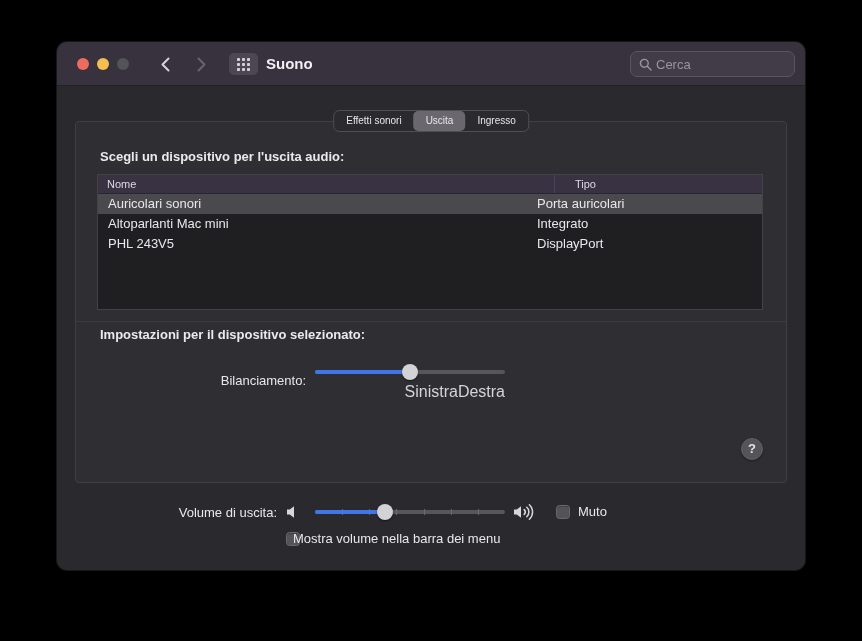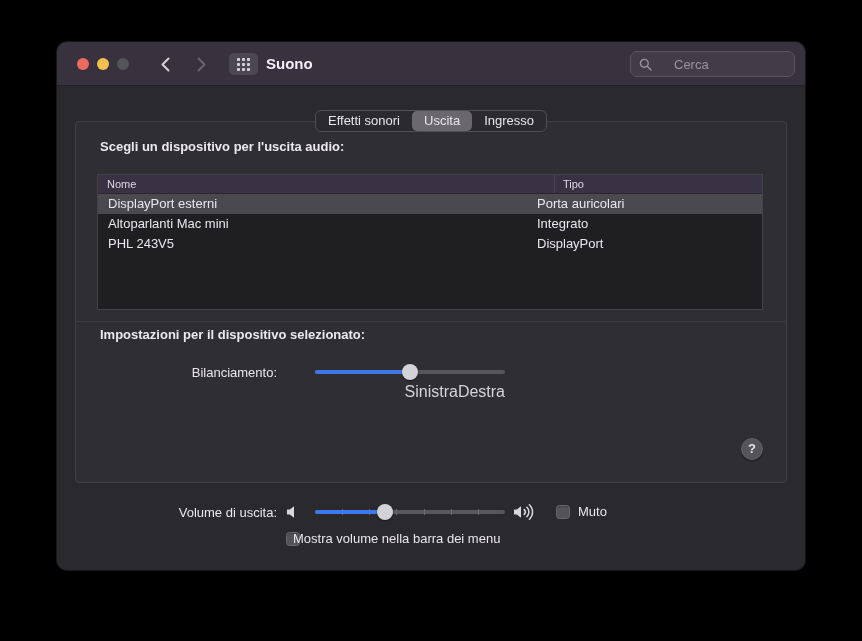--- a/index.html
+++ b/index.html
@@ -33,21 +33,21 @@
     border: none; border-radius: 5px; background: #4c4754;
     display: flex; align-items: center; justify-content: center; cursor: default;
   }
   .win-title {
     position: absolute; left: 209px; top: 0; height: 44px; line-height: 44px;
     font-size: 15px; font-weight: 700; color: #f1eff3; text-align: center;
   }
   .search {
     position: absolute; right: 10px; top: 9px; width: 165px; height: 26px;
     border: 1px solid #5a5463; border-radius: 7px; background: rgba(255,255,255,0.05);
-    display: flex; align-items: center; gap: 22px; padding: 0 8px;
+    display: flex; align-items: center; gap: 4px; padding: 0 8px;
   }
   .search input {
     flex: 1; min-width: 0; background: transparent; border: none; outline: none;
     color: #eceaf0; font-size: 13px; font-family: inherit;
   }
   .search input::placeholder { color: #9a94a3; }
   
   .content {
     position: absolute; top: 44px; left: 0; right: 0; bottom: 0;
     background: #2a292d; border-radius: 0 0 10px 10px; overflow: hidden;
@@ -55,38 +55,38 @@
   .groupbox {
     position: absolute; left: 18px; top: 35px; width: 712px; height: 362px;
     background: #2f2e32; border: 1px solid #403f44; border-radius: 4px;
   }
   .tabs {
     position: absolute; top: 24px; left: 50%; transform: translateX(-50%);
     display: flex; height: 22px; align-items: stretch;
     background: #2b2a2f; border: 1px solid #504f55; border-radius: 6px; z-index: 2;
   }
   .tab {
-    padding: 0 12px; font-size: 13px; color: #e8e6eb; line-height: 20px;
+    padding: 0 12px; font-size: 10px; color: #e8e6eb; line-height: 20px;
     border-radius: 5px; white-space: nowrap; cursor: default;
   }
   .tab.selected { background: #6a686e; }
   .section-heading {
     position: absolute; left: 43px; font-size: 13px; font-weight: 700; color: #ebe9ee;
   }
   
   .table {
     position: absolute; left: 40px; top: 88px; width: 666px; height: 136px;
     background: #1f1e21; border: 1px solid #434247;
   }
   .table-header {
     height: 19px; display: flex; background: #393242;
     border-bottom: 1px solid #2a2531; font-size: 11px; color: #ddd9e3;
   }
   .th-nome { width: 457px; padding-left: 9px; line-height: 18px; border-right: 1px solid #4a4356; }
-  .th-tipo { flex: 1; padding-left: 8px; line-height: 18px; }
+  .th-tipo { flex: 1; padding-left: 8px; line-height: 18px; margin-left: 12px; }
   .table-row { height: 20px; display: flex; font-size: 13px; color: #e9e7ec; cursor: default; }
   .table-row.selected { background: #4a494e; }
   .cell-nome { width: 431px; padding-left: 10px; line-height: 20px; }
   .cell-tipo { flex: 1; padding-left: 8px; line-height: 20px; }
   .box-divider { position: absolute; left: 19px; top: 235px; width: 710px; height: 1px; background: #3c3b40; }
   
   .form-label { position: absolute; left: 0; width: 220px; text-align: right; font-size: 13px; color: #e9e7ec; }
   .slider { position: absolute; left: 258px; width: 190px; height: 16px; }
   .slider .track { position: absolute; left: 0; right: 0; top: 6px; height: 4px; background: #57565c; border-radius: 2px; }
   .slider .fill { position: absolute; left: 0; top: 6px; height: 4px; background: var(--accent, #3f76e8); border-radius: 2px 0 0 2px; }
@@ -166,46 +166,46 @@
     <div class="content">
 
       <div class="groupbox"></div>
 
       <div class="tabs">
         <div class="tab">Effetti sonori</div>
         <div class="tab selected">Uscita</div>
         <div class="tab">Ingresso</div>
       </div>
 
-      <div class="section-heading" style="top:53px;">Scegli un dispositivo per l'uscita audio:</div>
+      <div class="section-heading" style="top:63px;">Scegli un dispositivo per l'uscita audio:</div>
 
       <div class="table">
         <div class="table-header">
           <div class="th-nome">Nome</div>
           <div class="th-tipo">Tipo</div>
         </div>
         <div class="table-row selected">
-          <div class="cell-nome">DisplayPort esterni</div>
+          <div class="cell-nome">Auricolari sonori</div>
           <div class="cell-tipo">Porta auricolari</div>
         </div>
         <div class="table-row">
           <div class="cell-nome">Altoparlanti Mac mini</div>
           <div class="cell-tipo">Integrato</div>
         </div>
         <div class="table-row">
           <div class="cell-nome">PHL 243V5</div>
           <div class="cell-tipo">DisplayPort</div>
         </div>
       </div>
 
       <div class="box-divider"></div>
 
       <div class="section-heading" style="top:241px;">Impostazioni per il dispositivo selezionato:</div>
 
-      <div class="form-label" style="top:279px;">Bilanciamento:</div>
+      <div class="form-label" style="top:287px;margin-left:29px;">Bilanciamento:</div>
       <div class="slider" style="top:278px;">
         <div class="track"></div>
         <div class="fill" style="width: 50%;"></div>
         <div class="thumb" style="left: calc(50% - 8px);"></div>
       </div>
       <div class="slider-sub">
         <span>Sinistra</span>
         <span>Destra</span>
       </div>
 

